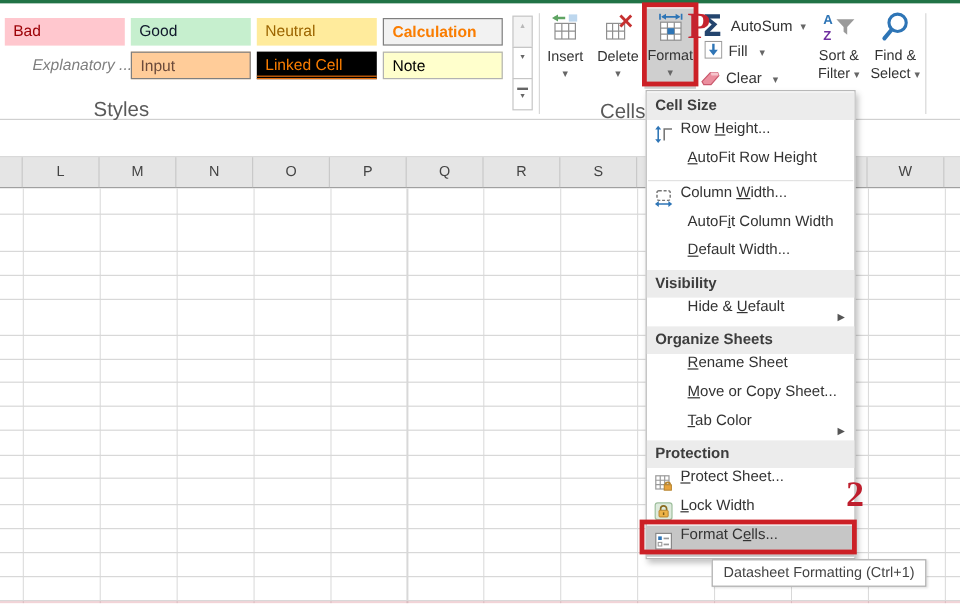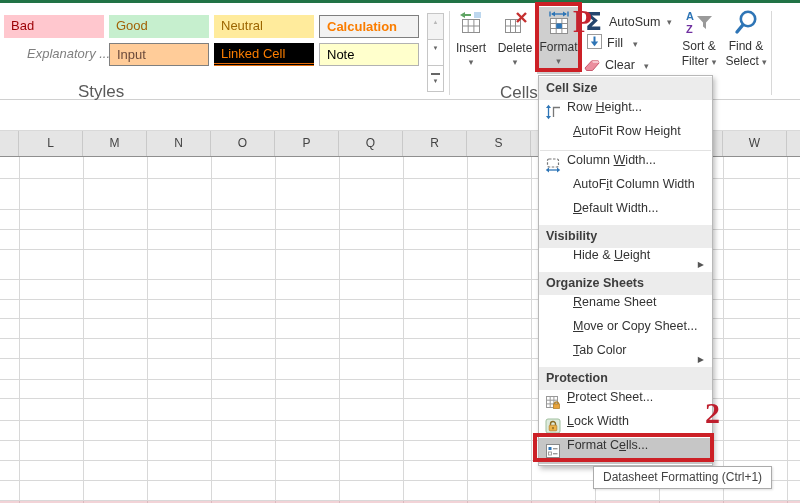--- a/index.html
+++ b/index.html
@@ -10,21 +10,21 @@
   }
   .abs { position:absolute; }
 
   
   .topline { left:0; top:0; width:800px; height:3px; background:#217346; }
   .ribbon  { left:0; top:3px; width:800px; height:97px; background:#fff; border-bottom:1px solid #d0d0d0; }
 
   
   .scell { position:absolute; width:100px; height:23px; line-height:22px; font-size:13px; padding-left:7px; overflow:hidden; white-space:nowrap; }
   .c0 { left:4px;   top:12px; background:#FFC7CE; color:#9C0006; }
-  .c1 { left:109px; top:12px; background:#C6EFCE; color:#a16207; }
+  .c1 { left:109px; top:12px; background:#C6EFCE; color:#0f172a; }
   .c2 { left:214px; top:12px; background:#FFEB9C; color:#9C6500; }
   .c3 { left:319px; top:12px; background:#F2F2F2; color:#FA7D00; border:1px solid #7F7F7F; font-weight:bold; }
   .c4 { left:20px;   top:40px; background:#FFFFFF; color:#7F7F7F; font-style:italic; }
   .c5 { left:109px; top:40px; background:#FFCC99; color:#6B4A3B; border:1px solid #7F7F7F; }
   .c6 { left:214px; top:40px; background:#000000; color:#FA7D00; border-bottom:3px double #E26B0A; }
   .c7 { left:319px; top:40px; background:#FFFFCC; color:#000000; border:1px solid #B2B2B2; }
 
   .group-label { position:absolute; font-size:17px; color:#5a5a5a; }
   .styles-label { left:78px; top:79px; }
   .cells-label  { left:500px; top:80px; }
@@ -315,21 +315,21 @@
       <span class="mi-text"><span>AutoF</span><span class="accel">i</span><span>t Column Width</span></span>
     </div>
 
     <div class="mi noicon">
       <span class="mi-text"><span class="accel">D</span><span>efault Width...</span></span>
     </div>
 
     <div class="mh">Visibility</div>
 
     <div class="mi noicon">
-      <span class="mi-text"><span>Hide &amp; </span><span class="accel">U</span><span>eight</span></span>
+      <span class="mi-text"><span>Hide &amp; </span><span class="accel">U</span><span>efault</span></span>
       <span class="subarrow"></span>
     </div>
 
     <div class="mh">Organize Sheets</div>
 
     <div class="mi noicon">
       <span class="mi-text"><span class="accel">R</span><span>ename Sheet</span></span>
     </div>
 
     <div class="mi noicon">

